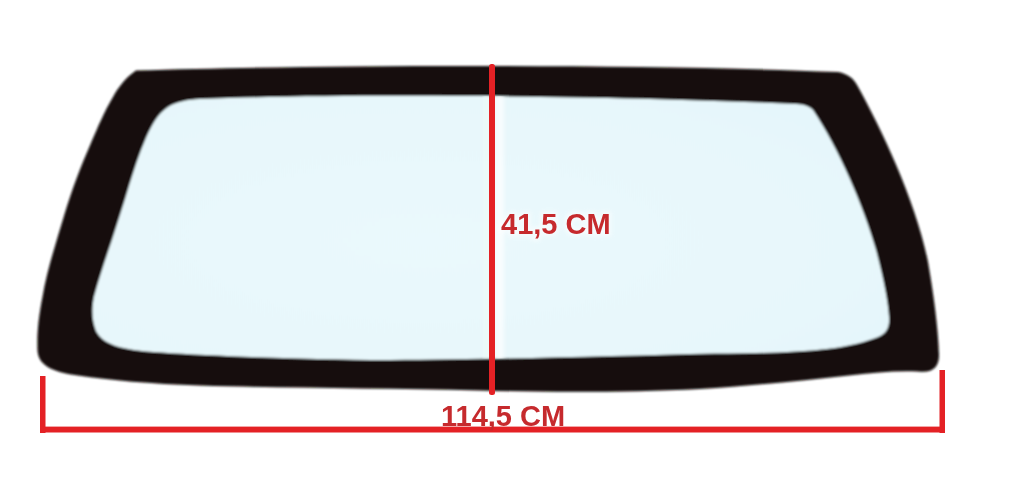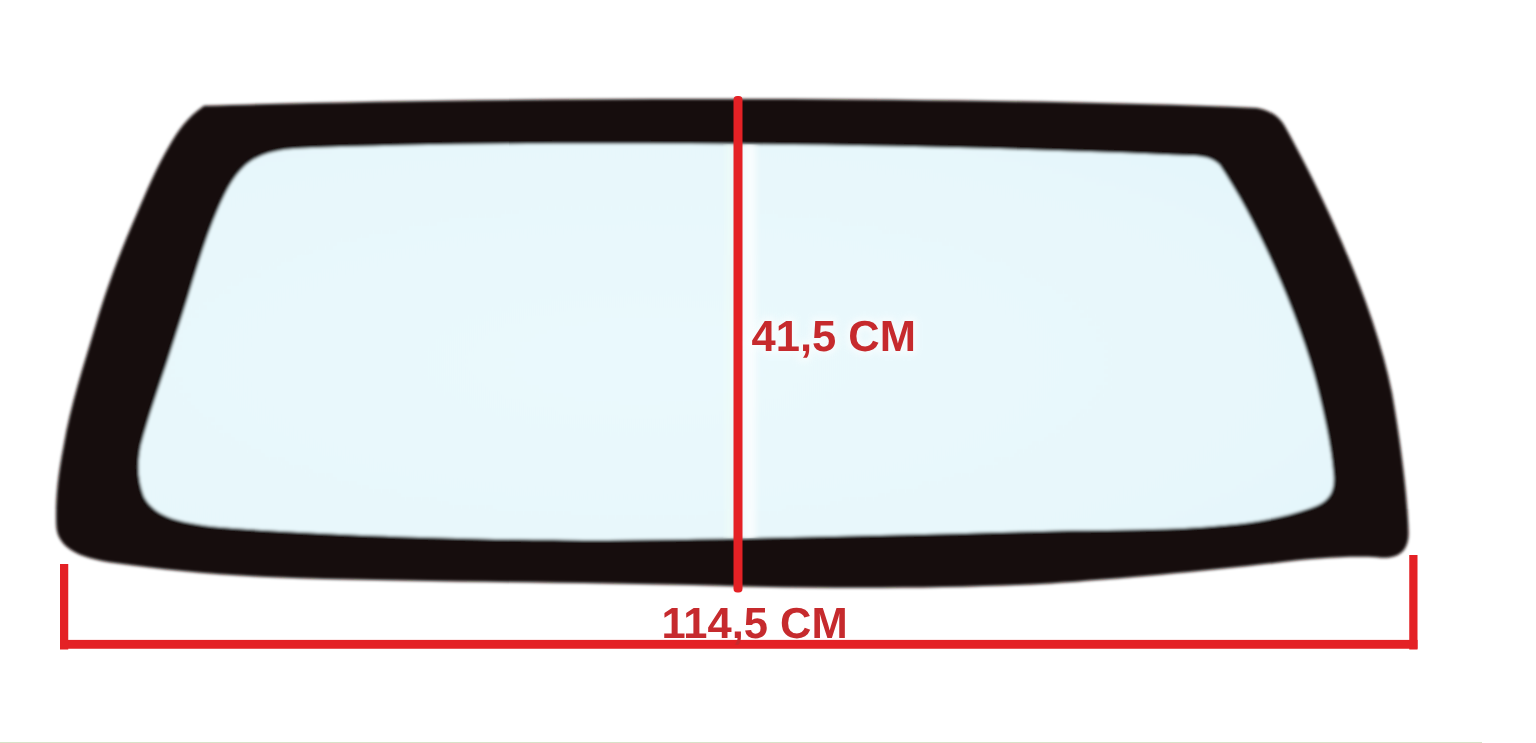--- a/index.html
+++ b/index.html
@@ -1,16 +1,16 @@
 <!DOCTYPE html>
 <html><head>
 <meta charset="utf-8">
 <style>
   html,body{margin:0;padding:0;background:#ffffff;}
-  .page{position:relative;width:988px;height:495px;background:#4d7c0f;overflow:hidden;
+  .page{position:relative;width:988px;height:495px;background:#f97316;overflow:hidden;
         font-family:"Liberation Sans", sans-serif;}
   svg{display:block;}
 </style>
 </head>
 <body>
 
 <div class="page">
 <svg width="1024" height="495" viewBox="0 0 1024 495" xmlns="http://www.w3.org/2000/svg">
   <defs>
     <radialGradient id="glassg" cx="42%" cy="55%" r="80%">

